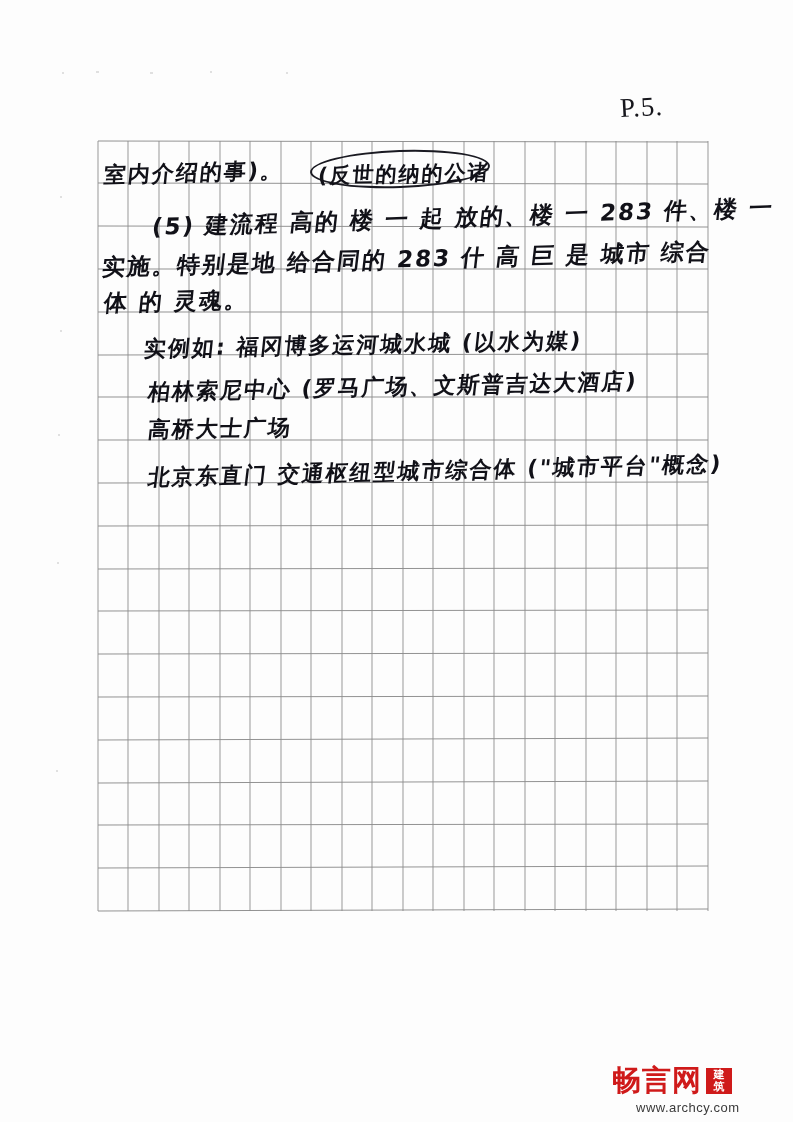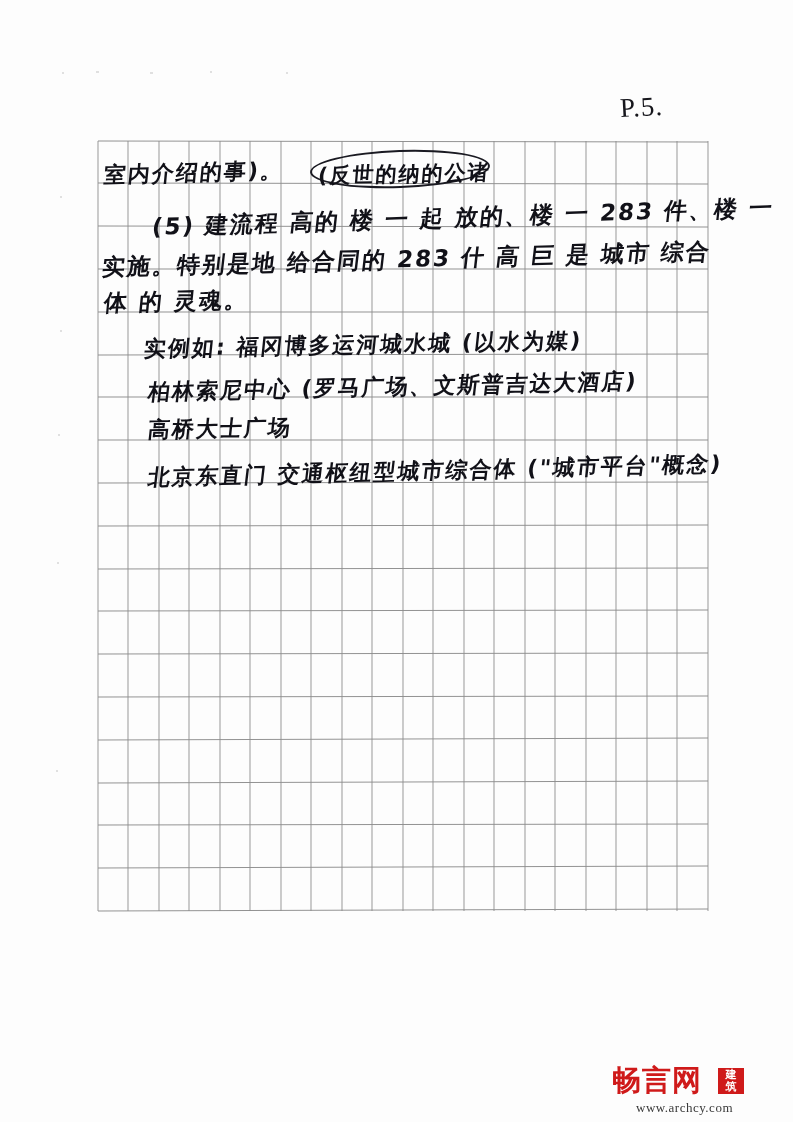--- a/index.html
+++ b/index.html
@@ -91,21 +91,21 @@
     transform: rotate(-2deg);
   }
 
   
   .logo {
     position: absolute;
     left: 612px;
     top: 1066px;
     display: flex;
     align-items: center;
-    gap: 16px;
+    gap: 4px;
   }
   .logo-text {
     font-family: "DejaVu Sans", sans-serif;
     font-size: 29px;
     font-weight: bold;
     color: #cf1a1a;
     letter-spacing: 1px;
     line-height: 1;
   }
   .logo-badge {
@@ -118,21 +118,21 @@
     line-height: 12px;
     text-align: center;
     padding: 1px 0;
     box-sizing: border-box;
     font-family: "DejaVu Sans", sans-serif;
   }
   .logo-url {
     position: absolute;
     left: 636px;
     top: 1100px;
-    font-family: Liberation Serif, serif;
+    font-family: Liberation Sans, sans-serif;
     font-size: 13px;
     color: #3a3a3a;
     letter-spacing: .5px;
   }
 </style>
 </head>
 <body>
 
 <div class="page-scan">
 

